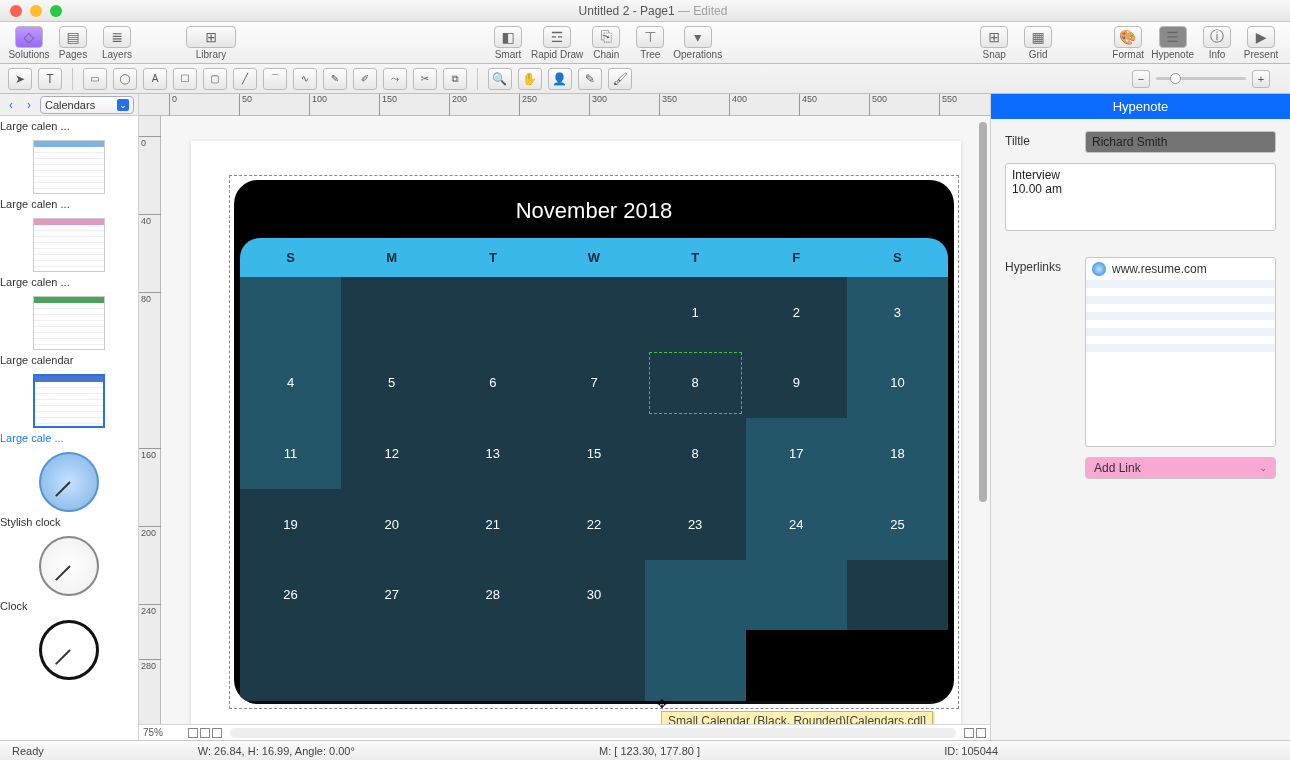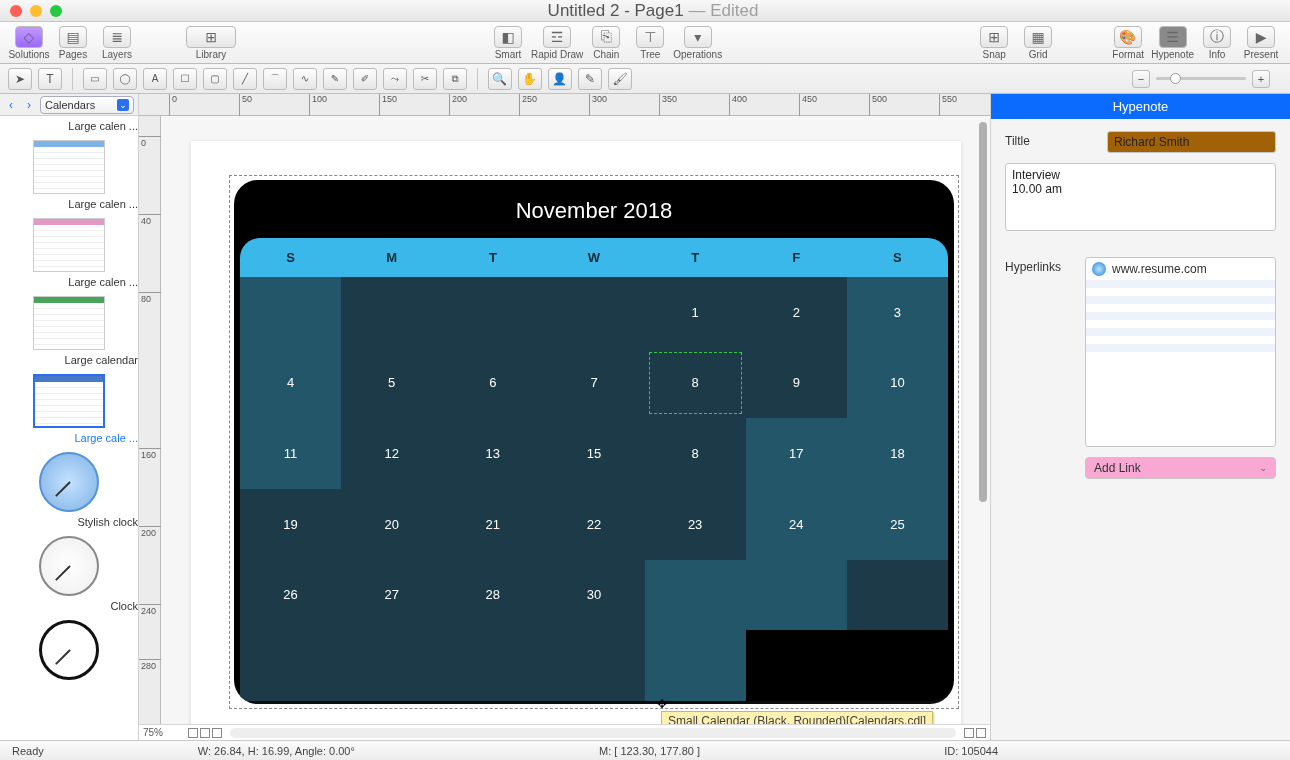--- a/index.html
+++ b/index.html
@@ -3,21 +3,21 @@
 <meta charset="utf-8">
 <style>
   * { box-sizing: border-box; margin:0; padding:0; font-family: -apple-system, "Helvetica Neue", Arial, sans-serif; }
   body { width:1290px; height:760px; background:#f0f0f0; overflow:hidden; position:relative; font-size:13px; color:#333; }
 
   
   .titlebar { height:22px; background:linear-gradient(#f8f8f8,#e6e6e6); border-bottom:1px solid #c8c8c8; display:flex; align-items:center; position:relative; }
   .traffic-lights { display:flex; gap:8px; margin-left:10px; }
   .tl { width:12px; height:12px; border-radius:50%; }
   .tl.red{background:#ff5f57;} .tl.yellow{background:#ffbd2e;} .tl.green{background:#28c840;}
-  .titlebar .title { position:absolute; left:16px; right:0; text-align:center; font-size:17px; color:#a0a0a0; }
+  .titlebar .title { position:absolute; left:16px; right:0; text-align:center; font-size:12px; color:#a0a0a0; }
   .titlebar .title .dark{ color:#555; }
 
   
   .maintoolbar { height:42px; background:linear-gradient(#fdfdfd,#efefef); border-bottom:1px solid #bcbcbc; display:flex; align-items:center; padding:0 8px; gap:4px; }
   .tb-btn { display:flex; flex-direction:column; align-items:center; justify-content:center; min-width:42px; height:38px; cursor:pointer; font-size:10px; color:#555; }
   .tb-btn .ico { width:28px; height:22px; background:linear-gradient(#fcfcfc,#e6e6e6); border:1px solid #bbb; border-radius:4px; margin-bottom:1px; display:flex; align-items:center; justify-content:center; color:#666; font-size:14px;}
   .tb-btn.selected .ico { background:#8a8a8a; }
   .tb-spacer { flex:1 1 auto; }
   .tb-group { display:flex; gap:2px; align-items:flex-end;}
   .ico.purple{ background:linear-gradient(#c299ff,#9a6aff); }
@@ -30,21 +30,21 @@
 
   
   .appbody { display:flex; height:calc(100% - 22px - 42px - 30px - 20px); }
 
   
   .libpanel { width:139px; background:#fff; border-right:1px solid #d0d0d0; display:flex; flex-direction:column; }
   .libheader { display:flex; align-items:center; height:22px; background:#f0f0f0; border-bottom:1px solid #d0d0d0; padding:0 4px; gap:4px;}
   .navarrow{ width:14px; height:14px; display:flex; align-items:center; justify-content:center; color:#1978ff; cursor:pointer; font-size:12px;}
   .libselect { flex:1; background:linear-gradient(#fff,#f0f0f0); border:1px solid #aac; border-radius:4px; height:18px; display:flex; align-items:center; justify-content:space-between; padding:0 4px; font-size:11px; cursor:pointer;}
   .libselect .arrow{ color:#fff; background:#2a6ff0; border-radius:2px; width:12px; height:12px; display:flex; align-items:center; justify-content:center; font-size:9px;}
-  .libitems { flex:1; overflow:hidden; padding:4px 0; text-align:right;}
+  .libitems { flex:1; overflow:hidden; padding:4px 0; text-align:left;}
   .libitem{ margin-bottom:8px; cursor:pointer;}
   .libitem .thumb{ width:72px; height:54px; margin:0 auto 4px; background:#f4f4f4; border:1px solid #d0d0d0;}
   .libitem.sel .thumb{ border:2px solid #2a6ff0; }
   .libitem.sel .lbl{ color:#1978ff; }
   .libitem .lbl{ font-size:11px; color:#333; }
   .thumb.clock{ width:60px; height:60px; border-radius:50%; background:radial-gradient(#fff,#eee); border:2px solid #888; position:relative;}
   .thumb.clock.blue{ border:2px solid #5593d8; background:radial-gradient(#c5e2ff,#7fb2e5);}
   .thumb.clock.black{ border:3px solid #111; background:#fff;}
   .thumb.clock::after{content:""; position:absolute; left:50%; top:50%; width:2px; height:20px; background:#333; transform-origin:top; transform:rotate(45deg);}
   .thumb.green-grid{background:#fff; border:1px solid #ccc;}
@@ -82,21 +82,21 @@
   .zoomrow .scroll{ flex:1; background:#eee; height:10px; margin:0 4px; border-radius:5px;}
   .canvas-scroll{ position:absolute; right:0; top:0; bottom:0; width:14px; display:flex; flex-direction:column; align-items:center;}
   .canvas-scroll .thumb{ width:8px; background:#b0b0b0; border-radius:4px; }
 
   
   .rightpanel{ width:300px; background:#f4f4f4; border-left:1px solid #d0d0d0; display:flex; flex-direction:column;}
   .rp-header{ background:#0b6bff; color:#fff; text-align:center; font-size:13px; padding:5px 0;}
   .rp-body{ padding:12px 14px 12px 14px; font-size:12px; display:flex; flex-direction:column; gap:10px;}
   .rp-row{ display:flex; gap:10px; }
   .rp-label{ width:70px; color:#333; padding-top:3px;}
-  .rp-input{ flex:1; background:#a16207; border:1px solid #c6c6c6; border-radius:3px; padding:3px 6px; font-size:12px; color:#222;margin-left:22px;}
+  .rp-input{ flex:1; background:#737373; border:1px solid #c6c6c6; border-radius:3px; padding:3px 6px; font-size:12px; color:#222;}
   .rp-textarea{ flex:1; background:#fff; border:1px solid #c6c6c6; border-radius:3px; padding:4px 6px; font-size:12px; color:#222; height:68px; white-space:pre-line;}
   .rp-links{ flex:1; background:#fff; border:1px solid #c6c6c6; border-radius:3px; height:190px; overflow:hidden;}
   .rp-links .row{ display:flex; align-items:center; gap:6px; padding:4px 6px; }
   .rp-links .row:nth-child(even){ background:#eef3fb; }
   .globe{ width:14px; height:14px; border-radius:50%; background:radial-gradient(#bfe6ff,#1a7fe0); display:inline-block;}
   .rp-addlink{ margin-left:80px; background:#f9a8d4; border:1px solid #c6c6c6; border-radius:4px; padding:3px 8px; display:flex; justify-content:space-between; align-items:center; width:calc(100% - 80px); cursor:pointer; }
   .rp-addlink .chev{ font-size:9px; color:#666; }
 
   
   .statusbar{ height:20px; background:linear-gradient(#fbfbfb,#ececec); border-top:1px solid #c8c8c8; display:flex; align-items:center; font-size:11px; color:#444; }

